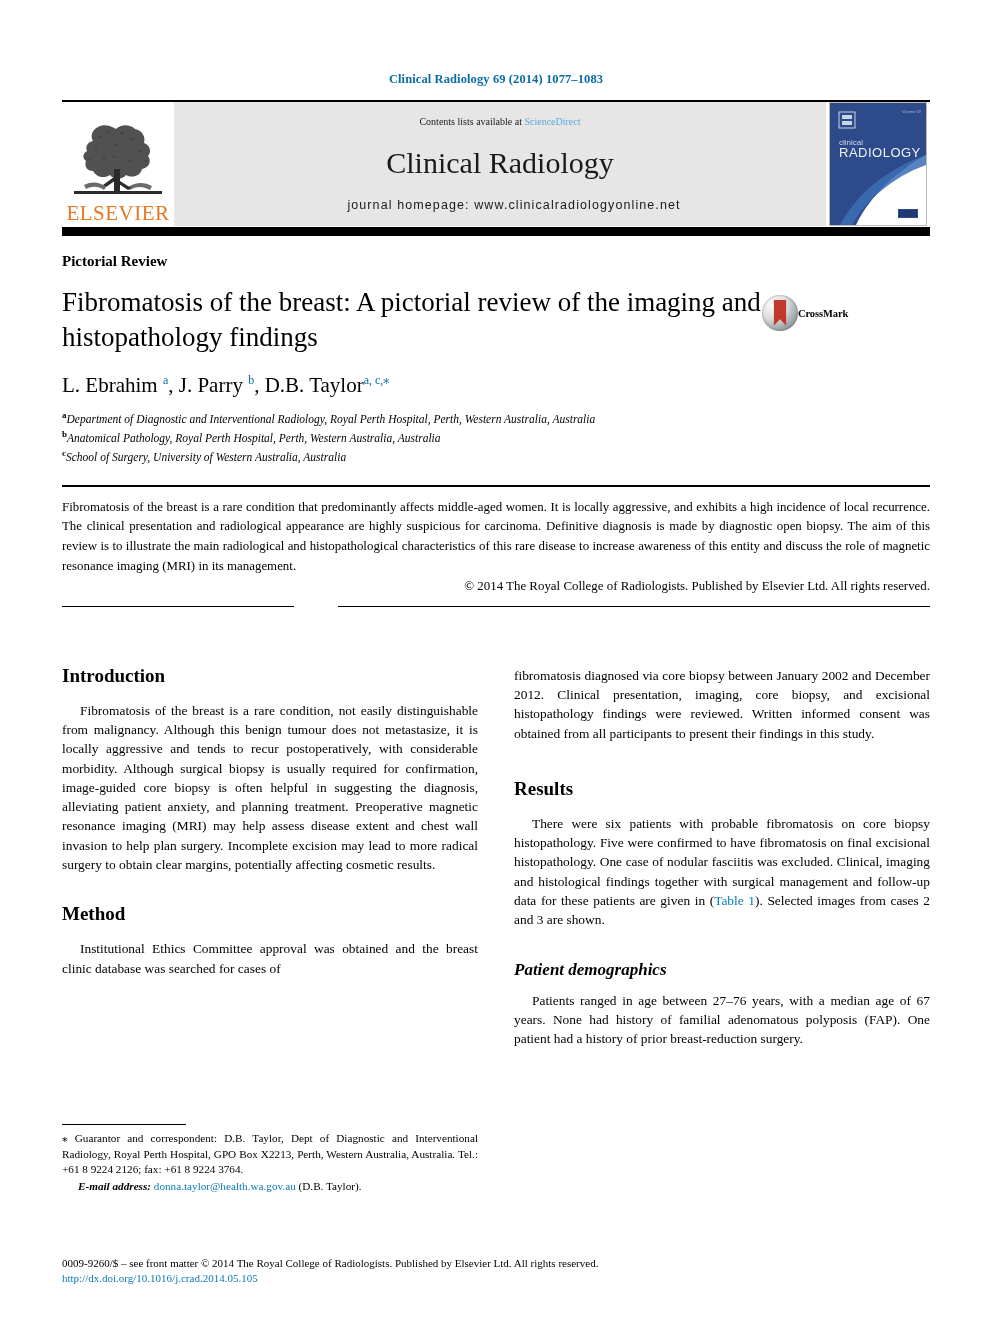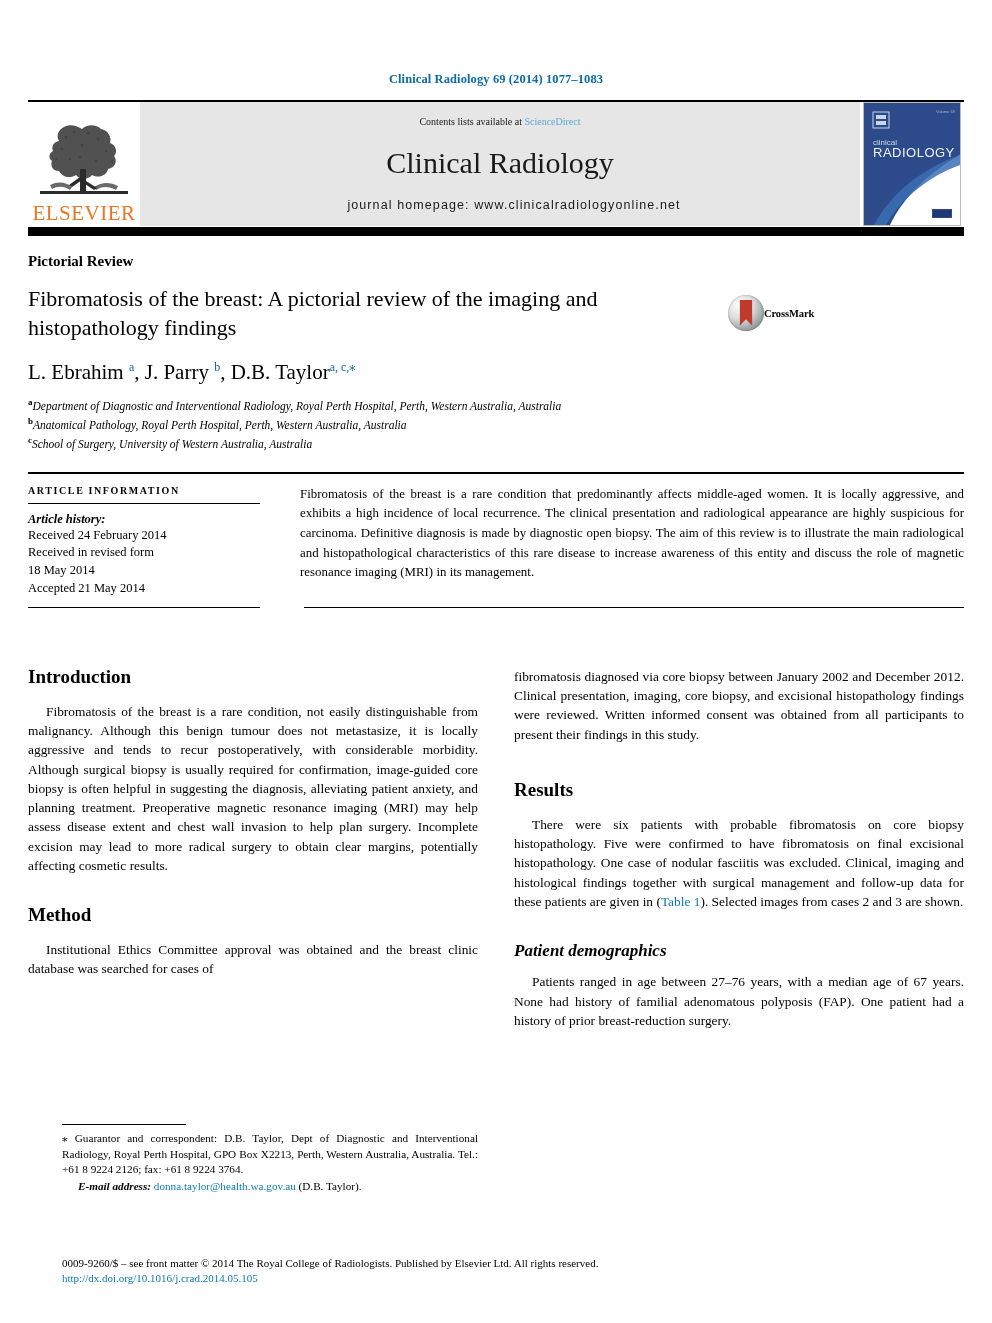--- a/index.html
+++ b/index.html
@@ -13,21 +13,21 @@
     font-family: "Liberation Serif", "DejaVu Serif", serif;
     color: #000000;
     position: relative;
     overflow: hidden;
   }
   .page {
     width: 992px;
     height: 1323px;
     position: relative;
     box-sizing: border-box;
-    padding: 0 28px;
+    padding: 0 62px;
   }
 
   
   .running-head {
     text-align: center;
     font-size: 12.5px;
     font-weight: bold;
     color: #0b6ca5;
     padding-top: 72px;
     letter-spacing: .1px;
@@ -125,21 +125,21 @@
     font-size: 15px;
     font-weight: bold;
     margin-top: 17px;
   }
   .title-row {
     display: flex;
     align-items: flex-start;
     margin-top: 15px;
   }
   .title {
-    font-size: 22px;
+    font-size: 27px;
     line-height: 1.3;
     font-weight: 400;
     flex: 1 1 auto;
     max-width: 700px;
   }
   .crossmark {
     flex: 0 0 auto;
     display: flex;
     align-items: center;
     margin-top: 10px;
@@ -421,31 +421,23 @@
 
   <div class="affils">
     <div><sup>a</sup><span>Department of Diagnostic and Interventional Radiology, Royal Perth Hospital, Perth, Western Australia, Australia</span></div>
     <div><sup>b</sup><span>Anatomical Pathology, Royal Perth Hospital, Perth, Western Australia, Australia</span></div>
     <div><sup>c</sup><span>School of Surgery, University of Western Australia, Australia</span></div>
   </div>
 
   <div class="rule-med"></div>
 
   <div class="info-abstract">
-    <div class="info-col">
-      <div class="info-head">ARTICLE INFORMATION</div>
-      <div class="sub-rule"></div>
-      <div class="hist-label">Article history:</div>
-      <div class="hist-line">Received 24 February 2014</div>
-      <div class="hist-line">Received in revised form</div>
-      <div class="hist-line">18 May 2014</div>
-      <div class="hist-line">Accepted 21 May 2014</div>
-    </div>
     <div class="abstract-col">
       <div class="abstract-text">Fibromatosis of the breast is a rare condition that predominantly affects middle-aged women. It is locally aggressive, and exhibits a high incidence of local recurrence. The clinical presentation and radiological appearance are highly suspicious for carcinoma. Definitive diagnosis is made by diagnostic open biopsy. The aim of this review is to illustrate the main radiological and histopathological characteristics of this rare disease to increase awareness of this entity and discuss the role of magnetic resonance imaging (MRI) in its management.</div>
+      <div class="abstract-copy">© 2014 The Royal College of Radiologists. Published by Elsevier Ltd. All rights reserved.</div>
     </div>
   </div>
 
   <div class="info-bottom-rules">
     <div class="r1"></div>
     <div class="gap"></div>
     <div class="r2"></div>
   </div>
 
   <div class="body-cols">

